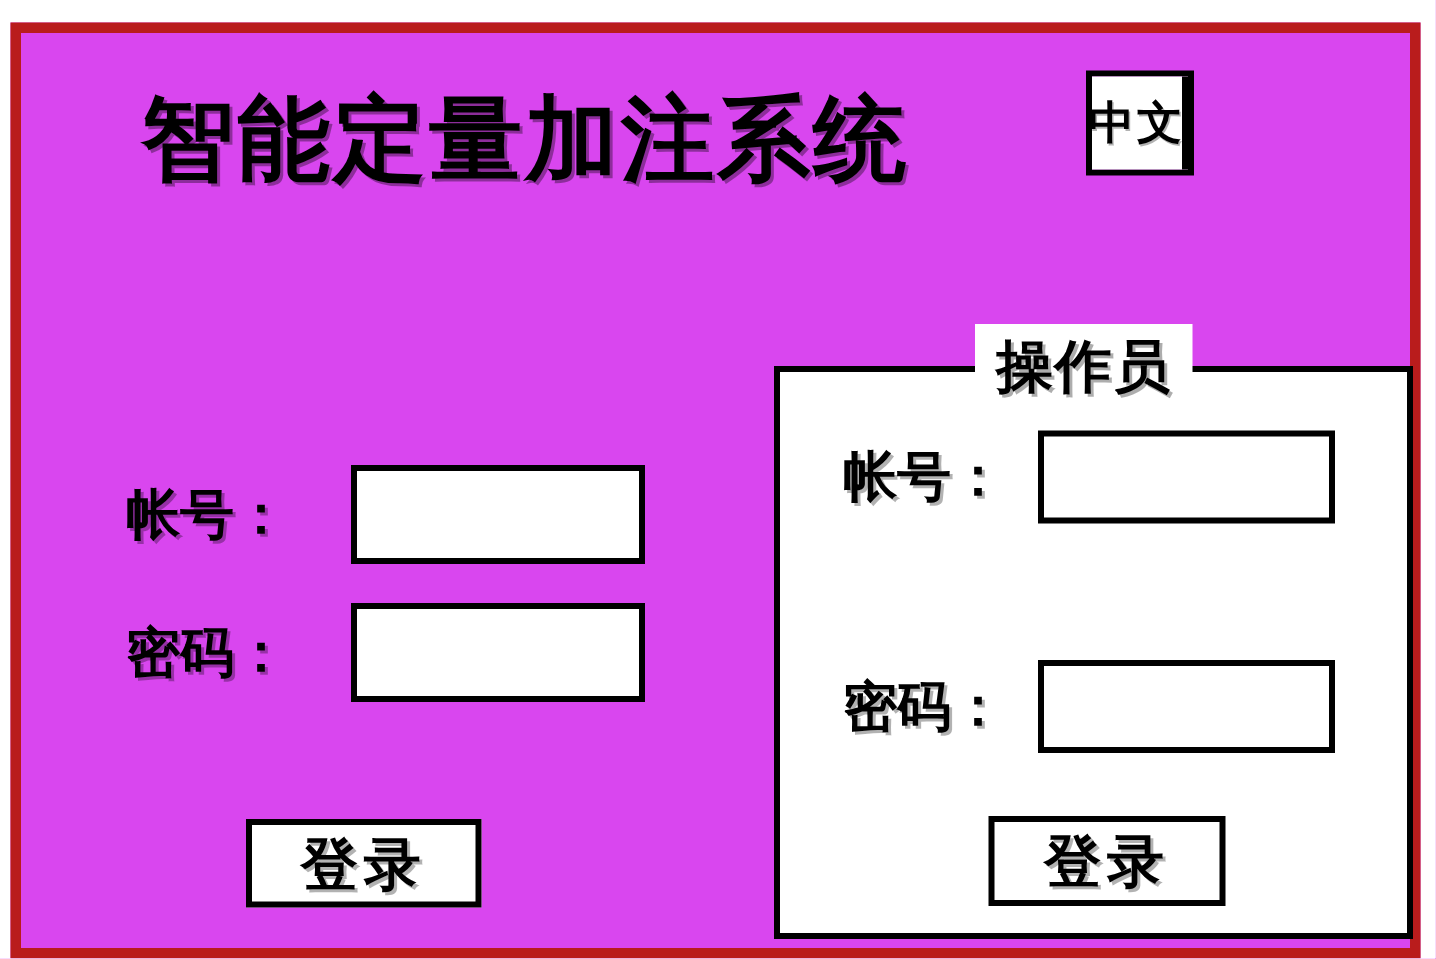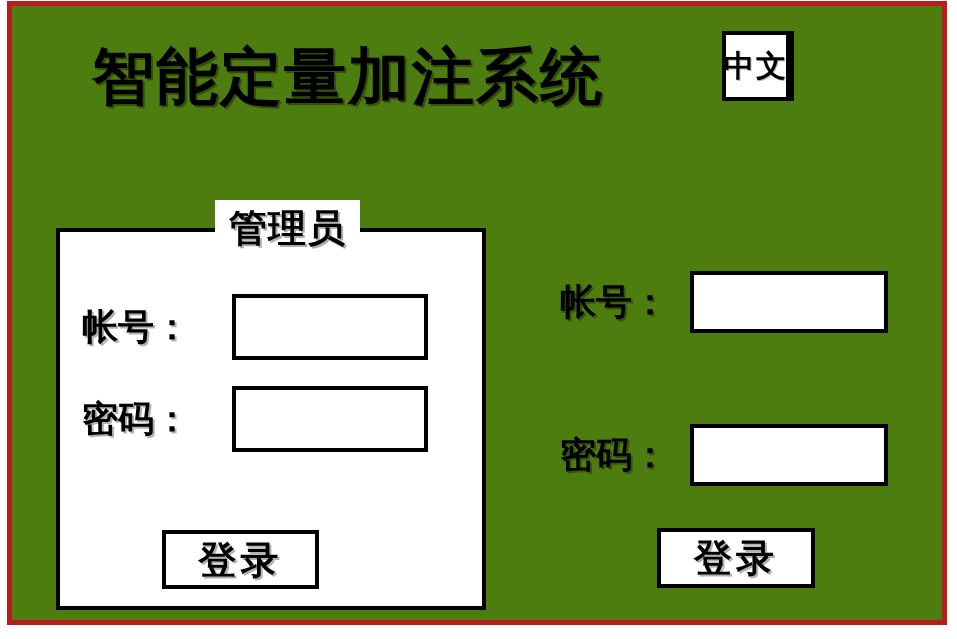--- a/index.html
+++ b/index.html
@@ -18,26 +18,26 @@
     width: 957px;
     height: 639px;
     background: #ffffff;
     overflow: hidden;
   }
 
   
   #outer-frame {
     position: absolute;
     left: 7px;
-    top: 1px;
+    top: 15px;
     width: 940px;
     height: 624px;
-    border: 5px solid #b91c1c;
-    box-sizing: border-box;
-    background: #4d7c0f;
+    border: 7px solid #b91c1c;
+    box-sizing: border-box;
+    background: #d946ef;
   }
 
   
   #app-title {
     position: absolute;
     left: 80px;
     top: 32px;
     font-size: 62px;
     line-height: 78px;
     font-weight: 700;
@@ -198,36 +198,36 @@
 <div id="screen">
 
   <div id="outer-frame">
 
     <div id="app-title">智能定量加注系统</div>
 
     <div id="lang-toggle">
       <div class="lang-btn" id="lang-btn-zh">中文</div>
     </div>
 
-    <div class="group-panel" id="panel-admin">
-      <div class="group-legend" id="legend-admin">管理员</div>
-    </div>
 
     <div class="field-row" id="row-admin-account">
       <span class="field-label">帐号：</span>
       <input class="field-input" type="text" placeholder="" style="">
     </div>
 
     <div class="field-row" id="row-admin-password">
       <span class="field-label">密码：</span>
       <input class="field-input" type="password" placeholder="" style="">
     </div>
 
     <button class="login-button" id="login-admin">登录</button>
 
+    <div class="group-panel" id="panel-operator">
+      <div class="group-legend" id="legend-operator">操作员</div>
+    </div>
 
     <div class="field-row" id="row-op-account">
       <span class="field-label">帐号：</span>
       <input class="field-input" type="text" placeholder="" style="">
     </div>
 
 
     <div class="field-row" id="row-op-password">
       <span class="field-label">密码：</span>
       <input class="field-input" type="password" placeholder="" style="">

